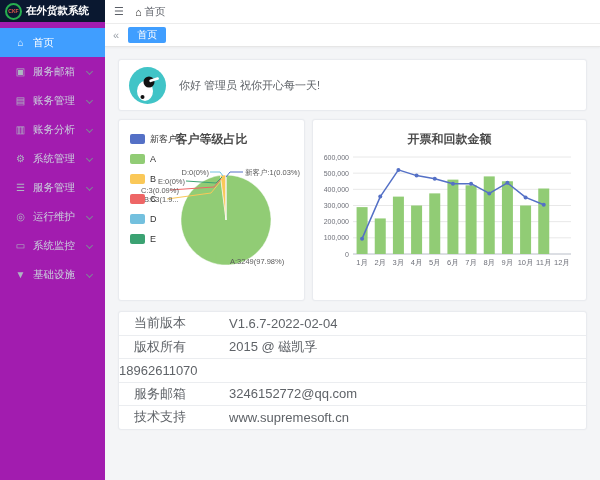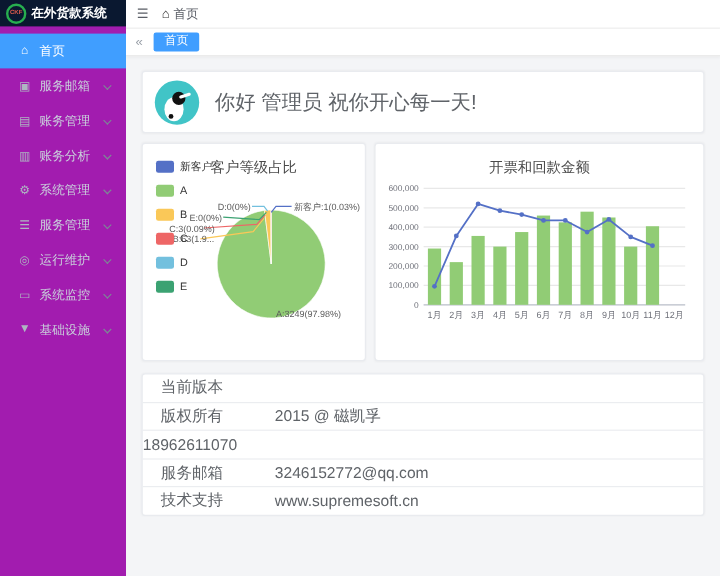--- a/index.html
+++ b/index.html
@@ -27,27 +27,27 @@
   .tagsbar{height:22px;background:#fff;border-bottom:1px solid #e6e6e6;display:flex;align-items:center;padding:0 8px;gap:9px;box-shadow:0 1px 2px rgba(0,0,0,.04);flex-shrink:0}
   .collapse-icon{color:#9aa0a8;font-size:11px;cursor:pointer}
   .tag{background:#409eff;color:#fff;font-size:10px;padding:3px 9px;border-radius:2px;line-height:1;cursor:pointer}
 
   .content{flex:1;padding:12px 13px 0;overflow:hidden}
   .card{background:#fff;border:1px solid #e9ebef;border-radius:3px;box-shadow:0 0 2px rgba(0,0,0,.04);box-sizing:border-box}
 
   .greeting{height:52px;display:flex;align-items:center;padding:0 10px;gap:13px}
   .avatar{width:37px;height:37px;border-radius:50%;background:#41c4c7;flex-shrink:0;position:relative;overflow:hidden}
   .avatar svg{position:absolute;inset:0}
-  .greeting-text{font-size:17px;color:#5f6368}
+  .greeting-text{font-size:11px;color:#5f6368}
 
   .charts-row{display:flex;gap:7px;margin-top:8px}
   .chart-card{height:182px;position:relative;overflow:hidden}
   .pie-card{width:187px;flex-shrink:0}
   .bar-card{flex:1}
-  .chart-title{position:absolute;top:11px;left:0;right:0;text-align:center;font-size:12px;font-weight:normal;color:#4a4a4a;z-index:2}
+  .chart-title{position:absolute;top:11px;left:0;right:0;text-align:center;font-size:12px;font-weight:bold;color:#4a4a4a;z-index:2}
   .chart-svg{position:absolute;left:0;top:0;z-index:1}
   .legend{position:absolute;left:11px;top:9px;z-index:3}
   .legend-item{display:flex;align-items:center;height:20px;gap:5px;cursor:pointer}
   .legend-swatch{width:15px;height:10px;border-radius:2px;flex-shrink:0}
   .legend-label{font-size:9px;color:#333}
 
   .info-card{margin-top:10px}
   .info-row{display:flex;height:22.5px;align-items:center;border-bottom:1px solid #ebedf0;font-size:13px;color:#5f6368}
   .info-row:last-child{border-bottom:none}
   .info-label{width:95px;padding-left:15px;flex-shrink:0}
@@ -240,20 +240,21 @@
               <circle cx="194.41666666666669" cy="62.866666666666674" r="2" fill="#5470c6"></circle>
               <circle cx="212.58333333333334" cy="77.41666666666666" r="2" fill="#5470c6"></circle>
               <circle cx="230.75000000000003" cy="84.69166666666666" r="2" fill="#5470c6"></circle>
             </svg>
           </div>
       </div>
 
       <div class="card info-card" id="info-card">
           <div class="info-row">
             <div class="info-label">当前版本</div>
+            <div class="info-value">V1.6.7-2022-02-04</div>
           </div>
           <div class="info-row">
             <div class="info-label">版权所有</div>
             <div class="info-value">2015 @ 磁凯孚</div>
           </div>
           <div class="info-row">
             <div class="info-value">18962611070</div>
           </div>
           <div class="info-row">
             <div class="info-label">服务邮箱</div>

